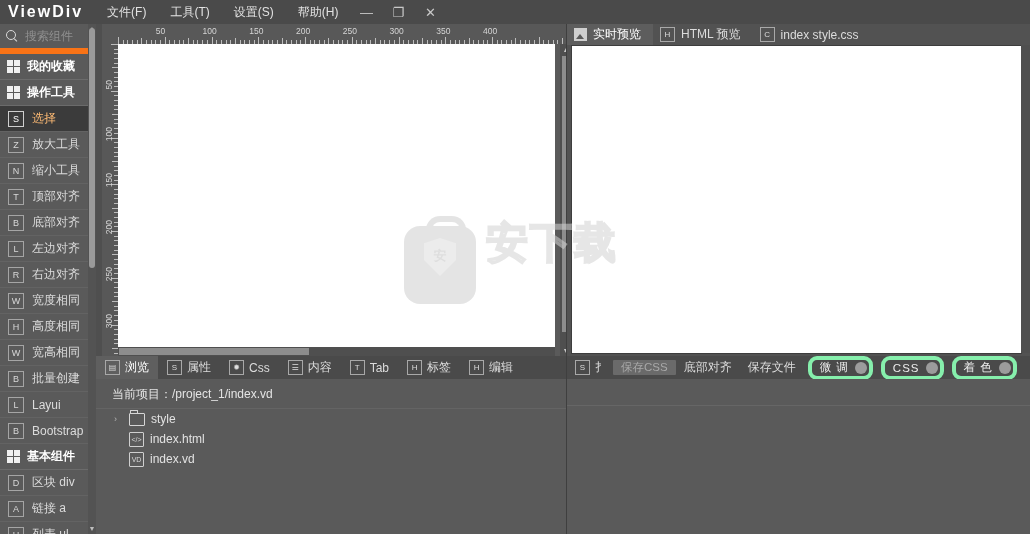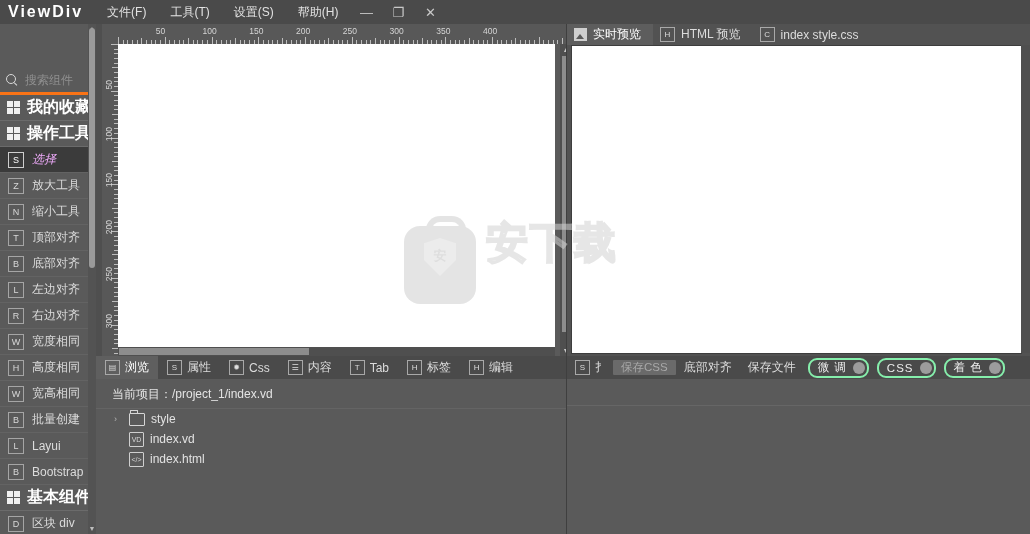--- a/index.html
+++ b/index.html
@@ -36,53 +36,52 @@
   
   .sidebar{
     position:absolute;left:0;top:24px;width:96px;height:510px;
     background:#5a5a5a;overflow:hidden;
   }
   .side-scroll{position:absolute;right:0;top:0;width:8px;height:510px;background:#535353;}
   .side-thumb{position:absolute;left:1px;top:4px;width:6px;height:240px;background:#9a9a9a;border-radius:3px;}
   .side-arrow{position:absolute;left:0;width:8px;height:10px;color:#bdbdbd;font-size:7px;text-align:center;line-height:10px;}
   .search-row{
     height:24px;display:flex;align-items:center;padding-left:6px;gap:6px;
-    border-bottom:3px solid #f97316;
-    margin-top:44px;
+    border-bottom:6px solid #f97316;
   }
   .search-ico{width:13px;height:13px;position:relative;flex:0 0 auto;}
   .search-ico i{
     position:absolute;left:0;top:0;width:8px;height:8px;border:1.4px solid #d9d9d9;border-radius:50%;
   }
   .search-ico i:after{
     content:"";position:absolute;left:7px;top:7px;width:4px;height:1.4px;background:#d9d9d9;
     transform:rotate(45deg);transform-origin:left center;
   }
   .search-ph{font-size:12px;color:#8f8f8f;}
   .group-row{
     height:25px;display:flex;align-items:center;gap:7px;padding-left:7px;
     border-bottom:1px solid #6b6b6b;background:#5a5a5a;
   }
   .grid-ico{
     width:13px;height:13px;display:grid;grid-template-columns:6px 6px;grid-template-rows:6px 6px;gap:1px;flex:0 0 auto;
   }
   .grid-ico span{background:#f0f0f0;display:block;}
-  .group-label{font-size:16px;font-weight:bold;color:#ffffff;}
+  .group-label{font-size:12px;font-weight:bold;color:#ffffff;}
   .tool-row{
     height:25px;display:flex;align-items:center;gap:8px;padding-left:8px;
     border-bottom:1px solid #636363;
   }
   .tool-row.active{background:#3b3b3b;}
   .key{
     width:14px;height:14px;border:1px solid #a5a5a5;color:#d8d8d8;
     font-size:9px;line-height:14px;text-align:center;flex:0 0 auto;
   }
   .tool-row.active .key{border-color:#cfcfcf;color:#fff;}
   .tool-label{font-size:12px;color:#dcdcdc;white-space:nowrap;}
-  .tool-row.active .tool-label{color:#f0abfc;font-style:italic;}
+  .tool-row.active .tool-label{color:#fdba74;}
 
   
   .editor{
     position:absolute;left:102px;top:24px;width:470px;height:332px;background:#5a5a5a;
   }
   .ruler-corner{position:absolute;left:0;top:0;width:16px;height:20px;background:#585858;}
   .ruler-h{position:absolute;left:16px;top:0;width:454px;height:20px;background:#585858;overflow:hidden;}
   .ruler-v{position:absolute;left:0;top:20px;width:16px;height:312px;background:#585858;overflow:hidden;}
   .tick{position:absolute;bottom:0;width:1px;background:#bdbdbd;}
   .tickv{position:absolute;right:0;height:1px;background:#bdbdbd;}
@@ -161,21 +160,21 @@
   }
   .rbtn{
     display:flex;align-items:center;gap:5px;padding:0 8px;height:23px;
     font-size:12px;color:#dcdcdc;
   }
   .btn-flat{
     height:15px;line-height:15px;padding:0 8px;background:#6a6a6a;color:#a8a8a8;
     font-size:11.5px;border-radius:1px;margin-left:-2px;
   }
   .toggle{
-    display:inline-flex;align-items:center;height:16px;border:2px solid #86efac;
+    display:inline-flex;align-items:center;height:16px;border:4px solid #86efac;
     border-radius:9px;padding:0 2px 0 8px;gap:6px;margin:0 4px;background:#4a4a4a;
   }
   .toggle .tlab{font-size:11.5px;color:#ededed;letter-spacing:1px;}
   .toggle .knob{width:12px;height:12px;border-radius:50%;background:#9c9c9c;flex:0 0 auto;}
 
   
   .files{
     position:absolute;left:96px;top:379px;width:470px;height:155px;background:#5a5a5a;
   }
   .proj-line{
@@ -616,27 +615,27 @@
 
   <div class="files">
     <div class="proj-line">当前项目：/project_1/index.vd</div>
     <div class="frow">
       <span class="caret">›</span>
       <span class="folder-ico"></span>
       <span>style</span>
     </div>
     <div class="frow">
       <span class="caret blank"></span>
+      <span class="file-ico">&lt;/&gt;</span>
+      <span>index.html</span>
+    </div>
+    <div class="frow">
+      <span class="caret blank"></span>
       <span class="file-ico">VD</span>
       <span>index.vd</span>
     </div>
-    <div class="frow">
-      <span class="caret blank"></span>
-      <span class="file-ico">&lt;/&gt;</span>
-      <span>index.html</span>
-    </div>
   </div>
 
   <div class="struct">
     <div class="struct-line"></div>
   </div>
 
 </div>
 
 </body></html>

